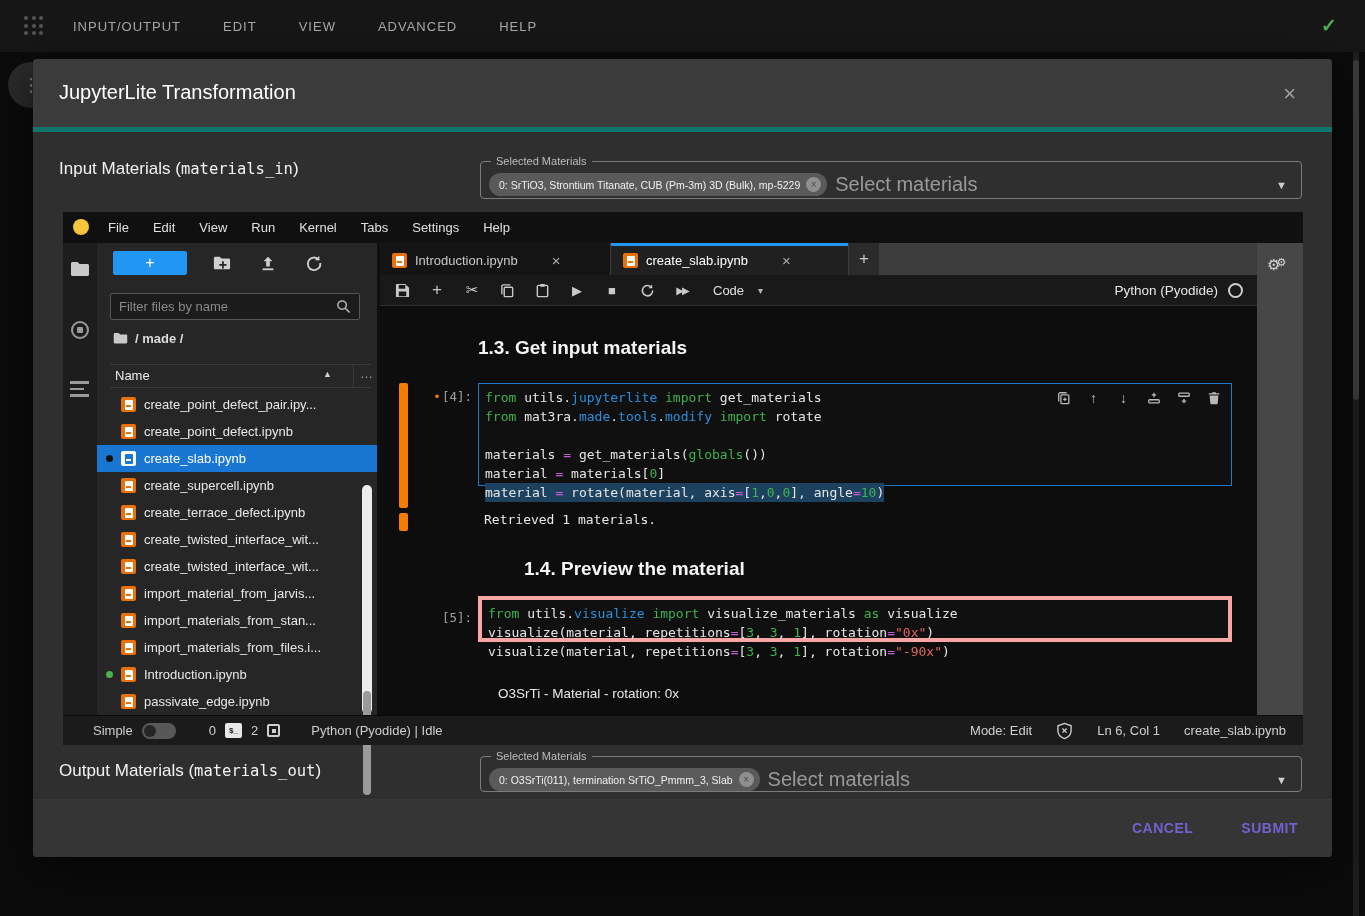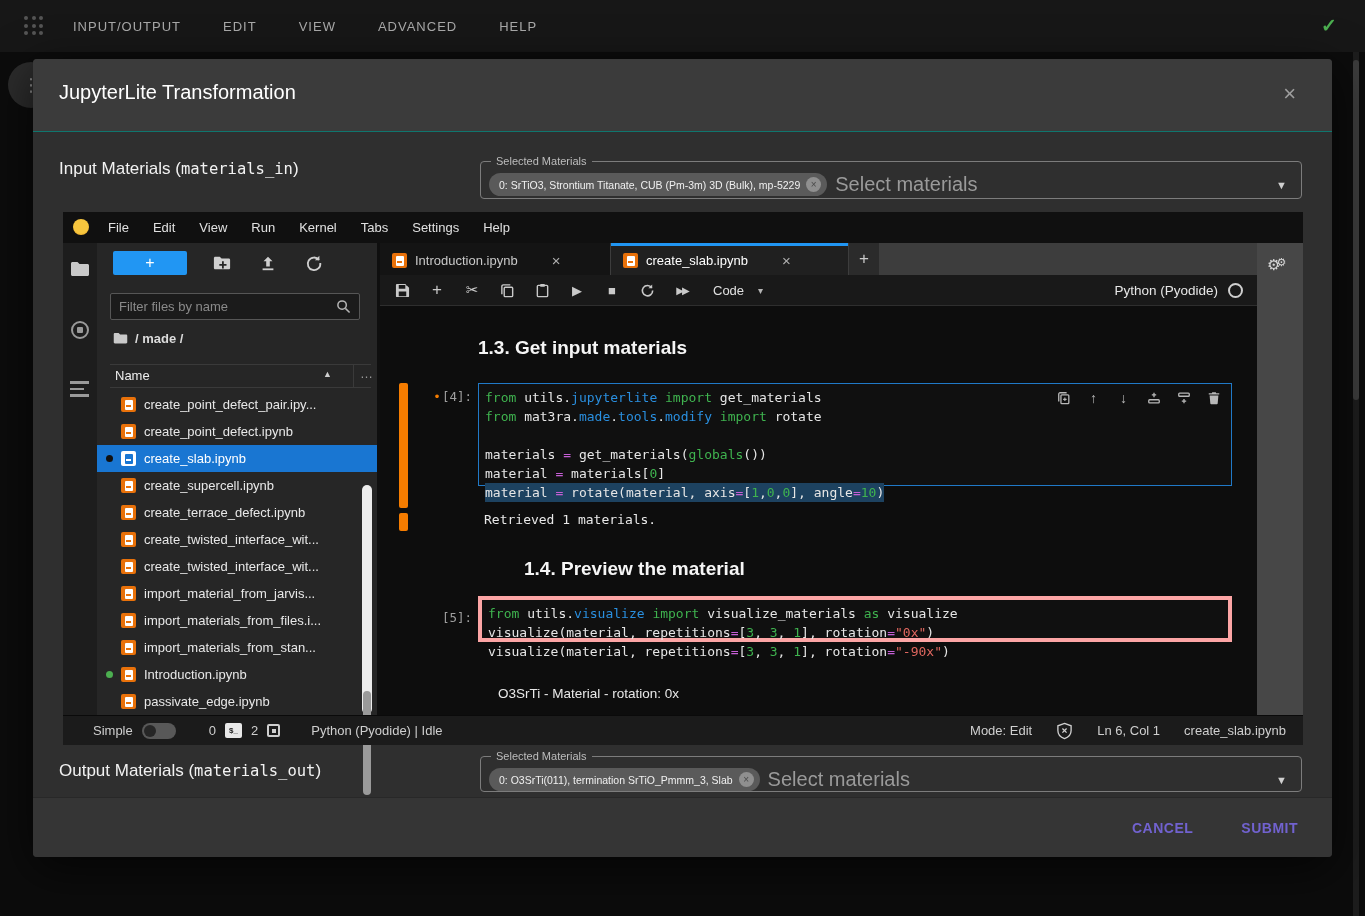--- a/index.html
+++ b/index.html
@@ -23,21 +23,21 @@
   #page-sb .th { position:absolute; left:0; top:8px; width:6px; height:340px; background:#3c3c3c; border-radius:3px; }
 
   
   #fab { position:absolute; left:8px; top:62px; width:46px; height:46px; border-radius:50%;
          background:#2c2c2c; color:#8a8a8a; font-size:18px; display:flex; align-items:center; justify-content:center; }
 
   
   #dialog { position:absolute; left:33px; top:59px; width:1299px; height:798px; background:#2f2f2f;
             border-radius:4px; box-shadow:0 12px 48px rgba(0,0,0,.65); }
   .dlg-header { position:absolute; left:0; top:0; right:0; height:73px; background:#3b3b3b;
-                border-radius:4px 4px 0 0; border-bottom:1px solid #0f766e;padding-left:36px; }
+                border-radius:4px 4px 0 0; border-bottom:5px solid #0f766e;padding-left:36px; }
   .dlg-title { position:absolute; left:26px; top:22px; font-size:20px; color:#fff; }
   .dlg-close { position:absolute; right:36px; top:24px; font-size:22px; color:#9e9e9e; cursor:pointer; line-height:1; }
   .dlg-footer { position:absolute; left:0; bottom:0; right:0; height:60px; background:#353535;
                 border-top:1px solid #282828; border-radius:0 0 4px 4px;
                 display:flex; align-items:center; justify-content:flex-end; gap:48px; padding-right:34px; }
   .dlg-footer .btn { font-size:14px; font-weight:bold; letter-spacing:.5px; color:#7162cf; cursor:pointer; }
 
   .sec-label { position:absolute; left:26px; font-size:17px; color:#f2f2f2; }
   .sec-label .mono { font-size:15.5px; }
   #input-label { top:100px; }
@@ -353,27 +353,27 @@
             <div class="fb-row">
                 <span class="nbic">
                   <i></i>
                 </span>
                 <span>import_material_from_jarvis...</span>
               </div>
             <div class="fb-row">
                 <span class="nbic">
                   <i></i>
                 </span>
+                <span>import_materials_from_stan...</span>
+              </div>
+            <div class="fb-row">
+                <span class="nbic">
+                  <i></i>
+                </span>
                 <span>import_materials_from_files.i...</span>
-              </div>
-            <div class="fb-row">
-                <span class="nbic">
-                  <i></i>
-                </span>
-                <span>import_materials_from_stan...</span>
               </div>
             <div class="fb-row run-green">
                 <span class="st-dot"></span>
                 <span class="nbic">
                   <i></i>
                 </span>
                 <span>Introduction.ipynb</span>
               </div>
             <div class="fb-row">
                 <span class="nbic">

